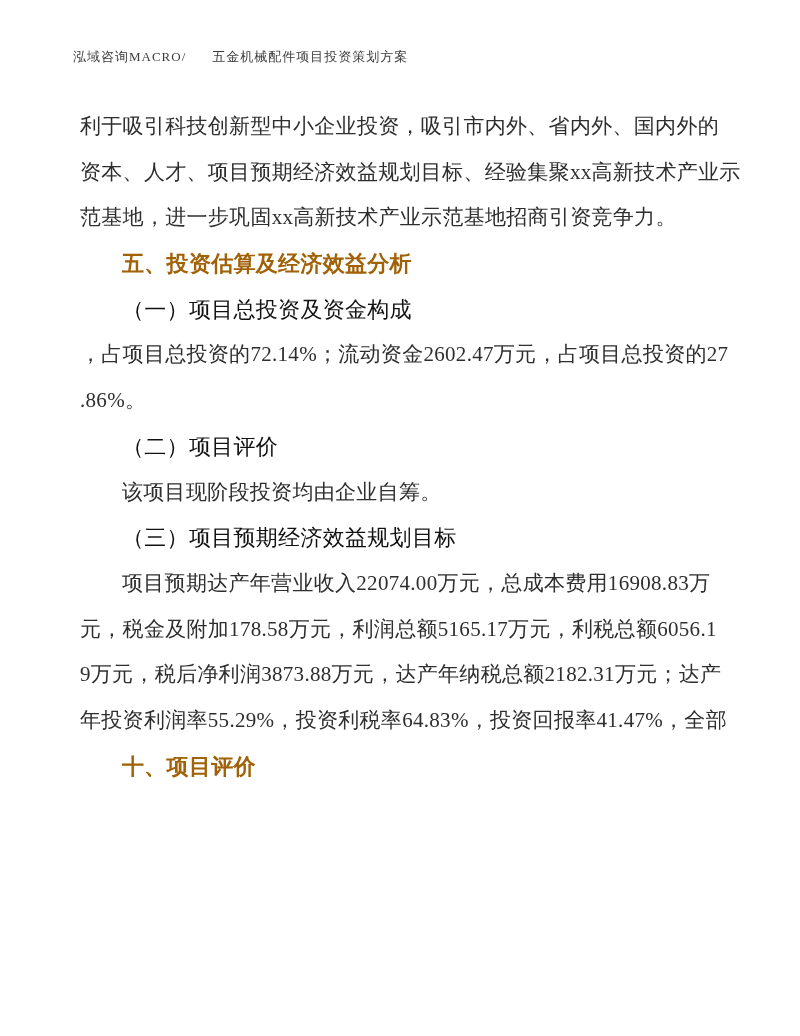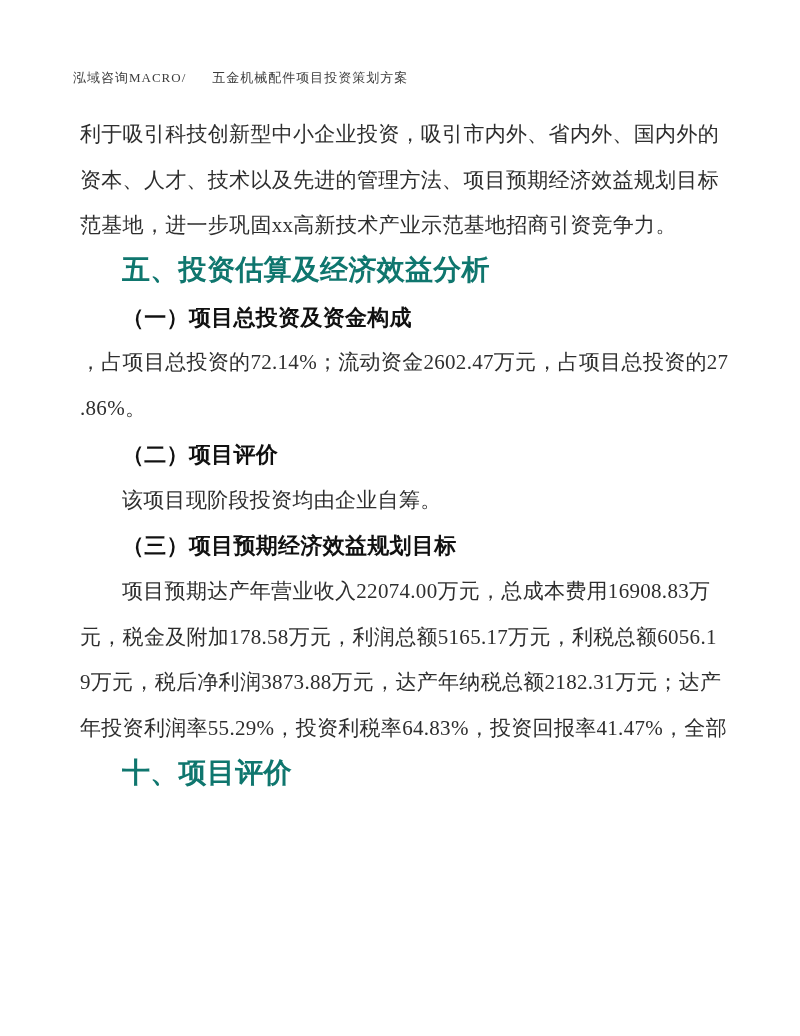--- a/index.html
+++ b/index.html
@@ -19,68 +19,67 @@
     position: absolute;
     top: 48px;
     left: 73px;
     display: flex;
     align-items: baseline;
     gap: 26px;
     font-size: 13px;
     letter-spacing: 1px;
     color: #3d3d3d;
     white-space: nowrap;
-    margin-top: 21px;
   }
   .doc-body {
     position: absolute;
-    top: 112px;
+    top: 104px;
     left: 80px;
     width: 660px;
   }
   .line {
     display: block;
     margin: 0;
     height: 45.7px;
     line-height: 45.7px;
     font-size: 21px;
     letter-spacing: 0.3px;
     color: #2e2e2e;
     white-space: nowrap;
   }
   .indent {
     padding-left: 42px;
   }
   .h-section {
-    font-family: Liberation Mono, monospace;
+    font-family: Liberation Sans, sans-serif;
     font-weight: bold;
-    font-size: 28px;
-    color: #0f766e;
+    font-size: 22px;
+    color: #a16207;
   }
   .h-sub {
     font-family: "Liberation Serif", "DejaVu Serif", serif;
-    font-weight: bold;
+    font-weight: normal;
     font-size: 22px;
     color: #111111;
   }
 </style>
 </head>
 <body>
 
 <div class="page">
 
   <div class="page-header">
     <span>泓域咨询MACRO/</span>
     <span>五金机械配件项目投资策划方案</span>
   </div>
 
   <div class="doc-body">
 
     <p class="line">利于吸引科技创新型中小企业投资，吸引市内外、省内外、国内外的</p>
-    <p class="line">资本、人才、技术以及先进的管理方法、项目预期经济效益规划目标</p>
+    <p class="line">资本、人才、项目预期经济效益规划目标、经验集聚xx高新技术产业示</p>
     <p class="line">范基地，进一步巩固xx高新技术产业示范基地招商引资竞争力。</p>
 
     <p class="line h-section indent">五、投资估算及经济效益分析</p>
 
     <p class="line h-sub indent">（一）项目总投资及资金构成</p>
 
     <p class="line">，占项目总投资的72.14%；流动资金2602.47万元，占项目总投资的27</p>
     <p class="line">.86%。</p>
 
     <p class="line h-sub indent">（二）项目评价</p>

